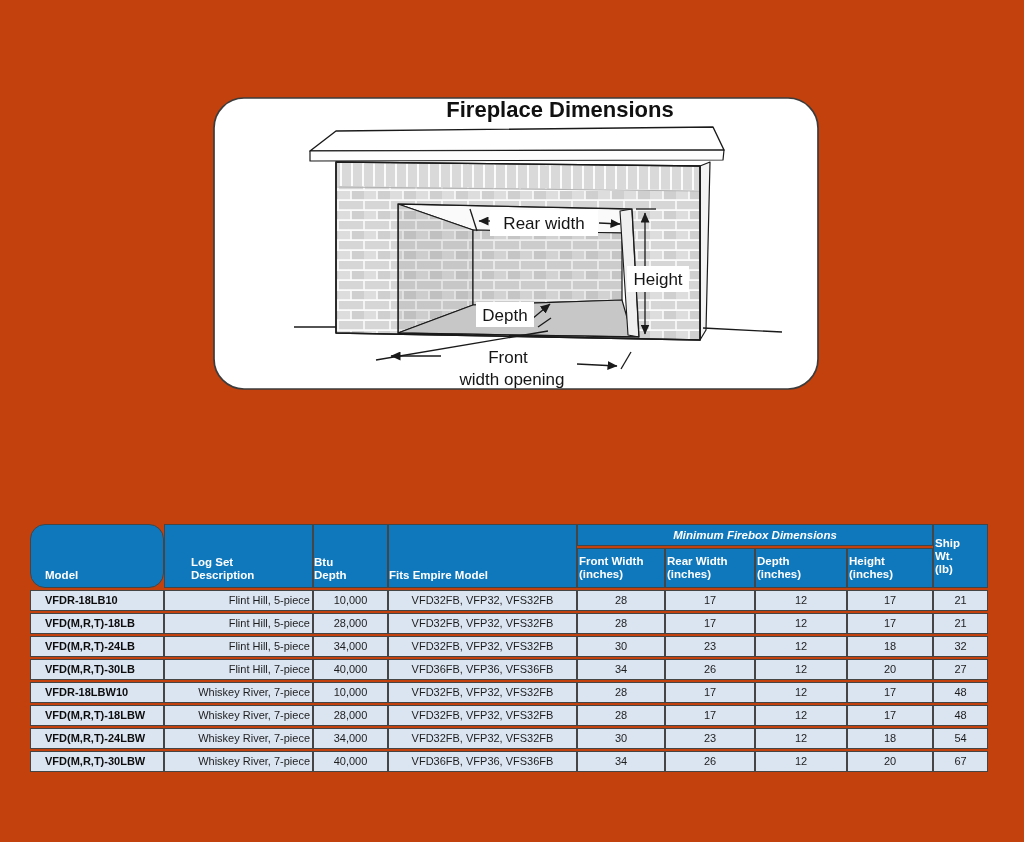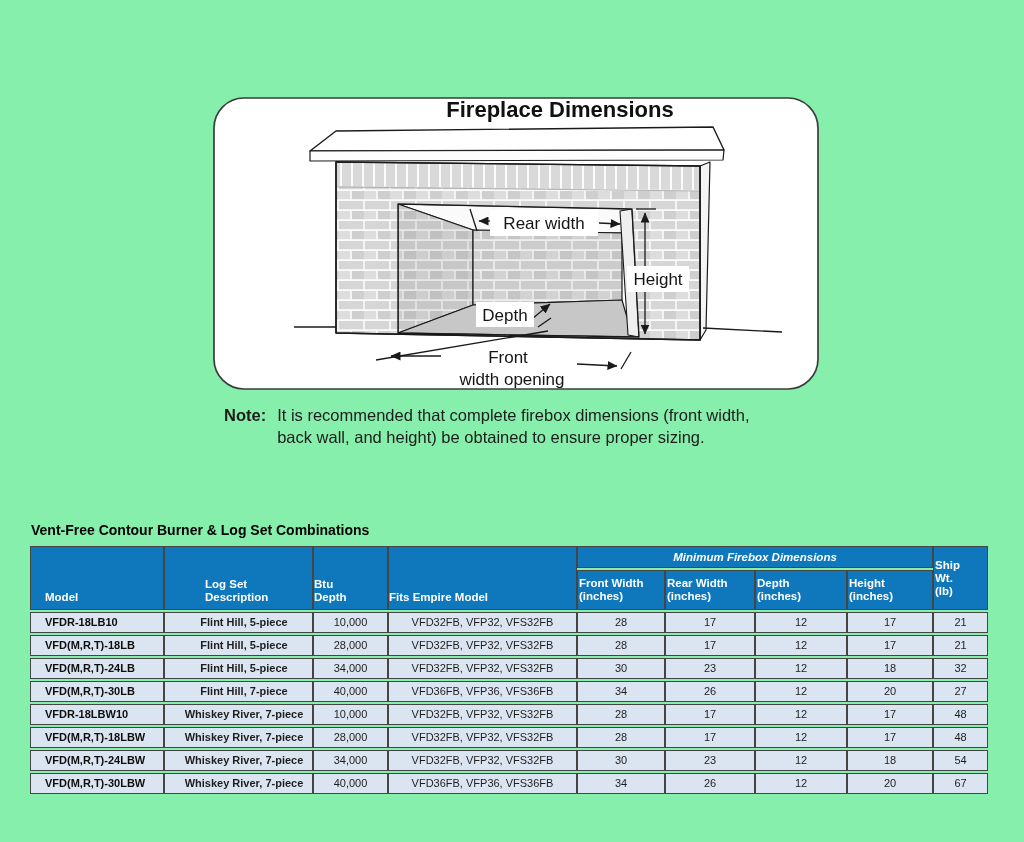--- a/index.html
+++ b/index.html
@@ -1,43 +1,43 @@
 <!DOCTYPE html>
 <html><head>
 <meta charset="utf-8">
 <style>
   html,body{margin:0;padding:0;background:#ffffff;}
-  #page{position:relative;width:1024px;height:842px;background:#86efac;overflow:hidden;
+  #page{position:relative;width:1024px;height:842px;background:#c2410c;overflow:hidden;
         font-family:"Liberation Sans","DejaVu Sans",sans-serif;color:#1a1a1a;}
 
   
   #diagram-svg{position:absolute;left:0;top:0;}
 
   .note{position:absolute;left:224px;top:404px;display:flex;gap:11px;
         font-size:16.5px;line-height:22px;color:#1c1c1c;}
   .note .note-label{font-weight:bold;white-space:nowrap;}
   .note .note-line{display:block;white-space:nowrap;}
 
   
   .table-wrap{position:absolute;left:30px;top:522px;width:962px;}
   .table-title{font-size:14px;font-weight:bold;color:#000;margin:0 0 6px 1px;}
   table.spec{border-collapse:separate;border-spacing:0 2px;table-layout:fixed;width:958px;}
   table.spec th,table.spec td{border:1px solid #454545;overflow:hidden;}
   thead th{background:#0f78bd;color:#ffffff;font-size:11.5px;font-weight:bold;line-height:13px;}
-  th.th-left{text-align:left;vertical-align:bottom;padding:0 0 5px 14px;}
-  th.th-logset{text-align:left;vertical-align:bottom;padding:0 0 5px 40px;}
+  th.th-left{text-align:left;vertical-align:bottom;padding:0 0 5px 14px;border-radius:15px;}
+  th.th-logset{text-align:left;vertical-align:bottom;padding:0 0 5px 26px;}
   th.th-bottom{text-align:left;vertical-align:bottom;padding:0 0 5px 0;}
   th.th-group{height:18px;text-align:center;vertical-align:middle;font-style:italic;}
   th.th-sub{height:36px;text-align:left;vertical-align:middle;}
   th.th-ship{text-align:left;vertical-align:middle;}
   th .ln{display:block;}
   tbody td{background:#dbe5f2;height:17px;font-size:11px;color:#1d1d1d;
            text-align:center;padding:1px 2px;line-height:13px;}
   td.c-model{text-align:left;padding-left:14px;font-weight:bold;color:#0d0d0d;}
-  td.c-logset{text-align:center;padding-left:13px;font-weight:bold;}
+  td.c-logset{text-align:right;padding-left:13px;}
 </style>
 </head>
 <body>
 
 <div id="page">
 
   <svg id="diagram-svg" width="1024" height="500" viewBox="0 0 1024 500">
     <defs>
       <pattern id="brick" width="26" height="20" patternUnits="userSpaceOnUse">
         <rect width="26" height="20" fill="#fbfbfb"></rect>
@@ -102,30 +102,22 @@
         <rect x="627" y="266" width="62" height="26" fill="#ffffff"></rect>
         <text x="658" y="285" text-anchor="middle">Height</text>
         <rect x="476" y="302" width="58" height="25" fill="#ffffff"></rect>
         <text x="505" y="321" text-anchor="middle">Depth</text>
         <text x="508" y="363" text-anchor="middle">Front</text>
         <text x="512" y="385" text-anchor="middle">width opening</text>
       </g>
     </g>
   </svg>
 
-  <div class="note">
-    <span class="note-label">Note:</span>
-    <span>
-      <span class="note-line">It is recommended that complete firebox dimensions (front width,</span>
-      <span class="note-line">back wall, and height) be obtained to ensure proper sizing.</span>
-    </span>
-  </div>
 
   <div class="table-wrap">
-    <div class="table-title">Vent-Free Contour Burner &amp; Log Set Combinations</div>
     <table class="spec">
       <colgroup>
         <col style="width:134px">
           <col style="width:149px">
           <col style="width:75px">
         <col style="width:189px">
           <col style="width:88px">
           <col style="width:90px">
         <col style="width:92px">
           <col style="width:86px">

